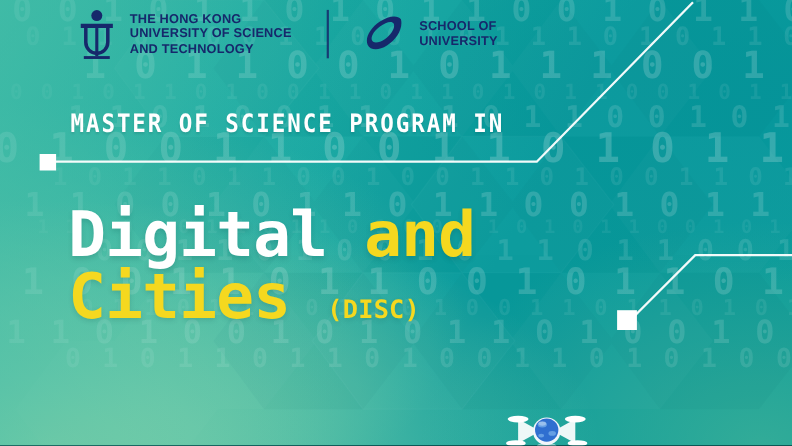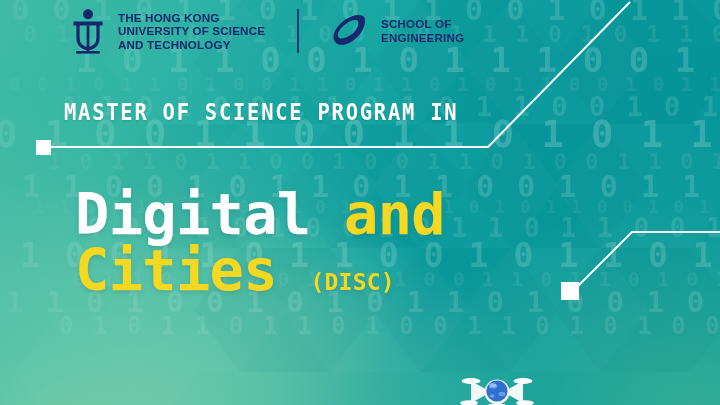--- a/index.html
+++ b/index.html
@@ -88,21 +88,21 @@
     font-weight:700;
     font-size:20.5px;
     letter-spacing:.085em;
     transform:scaleY(1.12);
     transform-origin:left top;
     text-shadow:0 1px 2px rgba(0,0,0,.10);
   }
 
   
   .title{
-    position:absolute;left:75px;top:186px;
+    position:absolute;left:62px;top:186px;
     font-family:"DejaVu Sans Mono","Liberation Mono",monospace;
     font-weight:700;
     font-size:57px;
     line-height:.99;
     letter-spacing:-.012em;
     text-shadow:0 2px 5px rgba(0,60,60,.16);
   }
   .title .ln{display:block;white-space:pre;}
   .w{color:#ffffff;}
   .y{color:#f5d81f;}
@@ -188,21 +188,21 @@
     <div class="soe-lockup">
       <div class="soe-mark">
         <svg viewBox="0 0 40 34">
           <path d="M33.5 3.4 C30.0 -0.6 22.0 0.6 14.4 5.6 C5.6 11.4 0.6 20.6 3.2 26.6 c2.3 5.3 10.0 5.6 17.6 0.8
                    C29.6 21.9 35.6 12.2 33.5 3.4 Z
                    M27.0 7.6 c1.4 3.8 -2.2 10.0 -8.2 14.0 c-5.2 3.4 -10.2 3.9 -11.6 1.2 c-1.5 -2.9 1.6 -8.6 7.2 -12.6
                    C19.6 6.4 25.2 4.6 27.0 7.6 Z" fill="#16286b"></path>
         </svg>
       </div>
       <div class="soe-text">SCHOOL OF
-ENGINEERING</div>
+UNIVERSITY</div>
     </div>
 
   </div>
 
   <div class="kicker">MASTER OF SCIENCE PROGRAM IN</div>
 
   <div class="title">
     <span class="ln"><span class="w">Digital </span><span class="y">and</span></span>
     <span class="ln"><span class="y">Cities </span><span class="y disc">(DISC)</span></span>
   </div>

